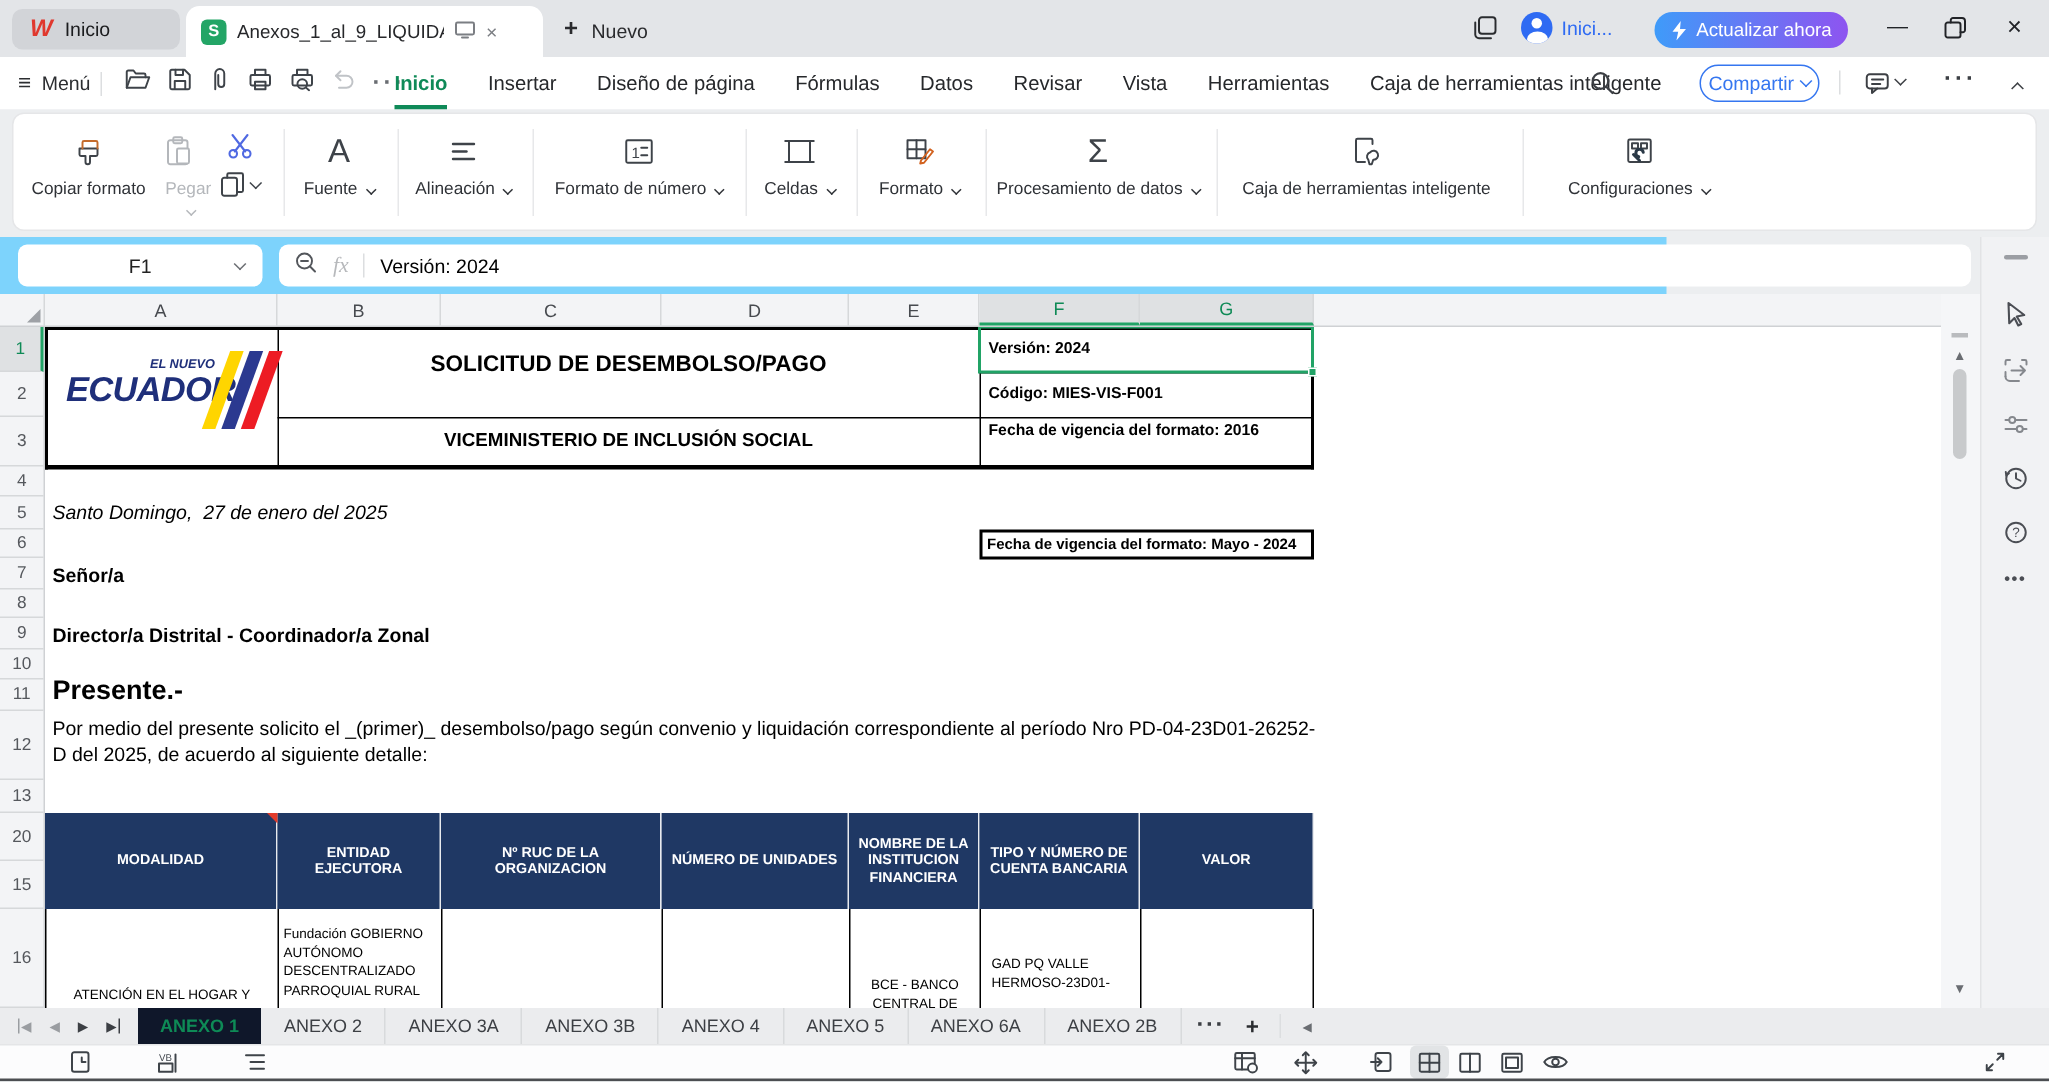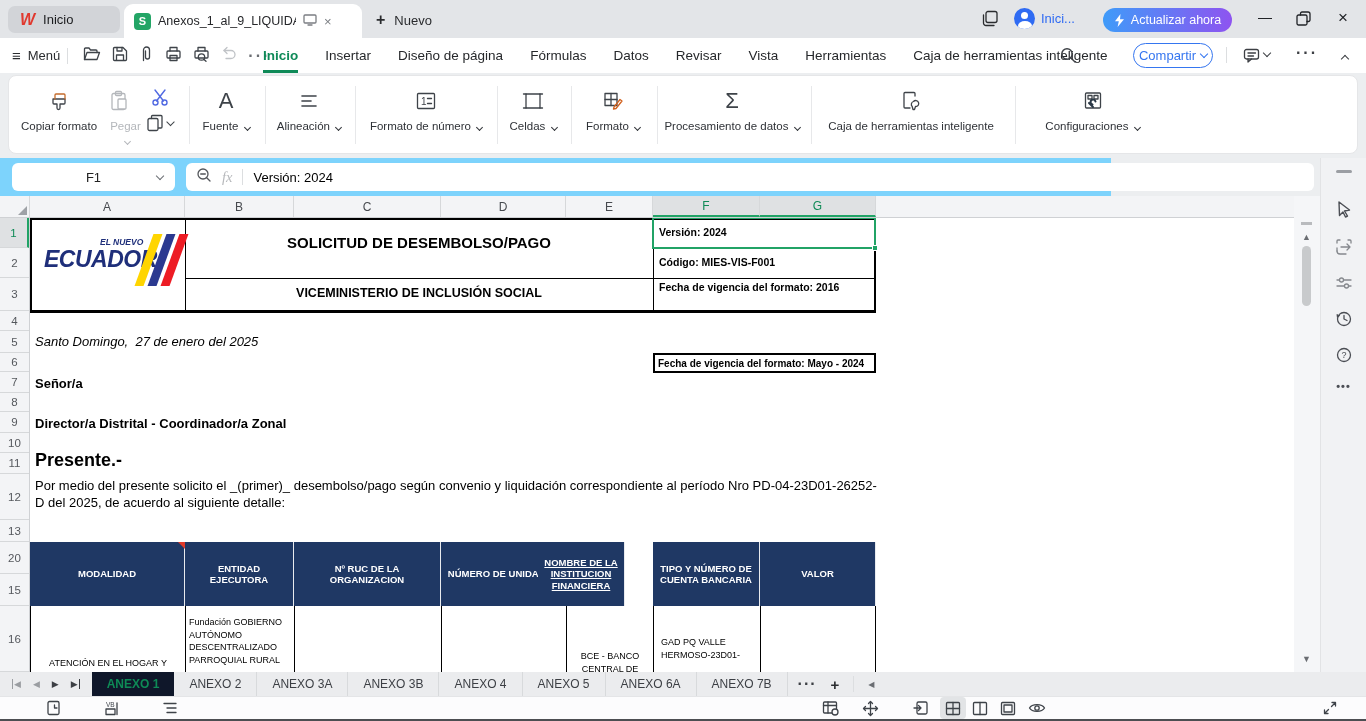--- a/index.html
+++ b/index.html
@@ -457,21 +457,21 @@
       <div class="abs doc-bold" style="left:5px; top:158px; font-size:13px;">Señor/a</div>
       <div class="abs doc-bold" style="left:5px; top:198px; font-size:13px;">Director/a Distrital - Coordinador/a Zonal</div>
       <div class="abs doc-bold" style="left:5px; top:232px; font-size:18px;">Presente.-</div>
       <div class="abs" style="left:5px; top:259px; width:842px; font-size:13px; line-height:17px; color:#000;">Por medio del presente solicito el _(primer)_ desembolso/pago según convenio y liquidación correspondiente al período Nro PD-04-23D01-26252-D del 2025, de acuerdo al siguiente detalle:</div>
 
       <div class="abs" id="table-header" style="left:0; top:324px; width:846px; height:64px;">
           <div class="navy-cell" style="left: 0px; width: 155px;">MODALIDAD</div>
           <div class="navy-cell" style="left: 155px; width: 109px;">ENTIDAD EJECUTORA</div>
           <div class="navy-cell" style="left: 411px; width: 125px;">NÚMERO DE UNIDADES</div>
           <div class="navy-cell" style="left: 264px; width: 147px;">Nº RUC DE LA ORGANIZACION</div>
-          <div class="navy-cell" style="left: 508px; width: 87px; text-decoration: underline;">NOMBRE DE LA INSTITUCION FINANCIERA</div>
+          <div class="navy-cell" style="left: 536px; width: 87px;">NOMBRE DE LA INSTITUCION FINANCIERA</div>
           <div class="navy-cell" style="left: 623px; width: 107px;">TIPO Y NÚMERO DE CUENTA BANCARIA</div>
           <div class="navy-cell" style="left: 730px; width: 116px;">VALOR</div>
         </div>
       <span class="abs" style="left:148px; top:324px; width:0; height:0; border-left:7px solid transparent; border-top:7px solid #e03a2a;"></span>
 
       <div class="abs blk" style="left:0; top:388px; width:1px; height:66px;"></div>
       <div class="abs blk" style="left:155px; top:388px; width:1px; height:66px;"></div>
       <div class="abs blk" style="left:264px; top:388px; width:1px; height:66px;"></div>
       <div class="abs blk" style="left:411px; top:388px; width:1px; height:66px;"></div>
       <div class="abs blk" style="left:536px; top:388px; width:1px; height:66px;"></div>
@@ -542,21 +542,21 @@
       <span style="font-size:9px; color:#3c3f44; border-right:1.5px solid #3c3f44; padding-right:1px;">▶</span>
     </div>
     <div id="sheet-tabs" style="display:flex; align-items:stretch;">
         <div class="sheet-tab active">ANEXO 1</div>
         <div class="sheet-tab">ANEXO 2</div>
         <div class="sheet-tab">ANEXO 3A</div>
         <div class="sheet-tab">ANEXO 3B</div>
         <div class="sheet-tab">ANEXO 4</div>
         <div class="sheet-tab">ANEXO 5</div>
         <div class="sheet-tab">ANEXO 6A</div>
-        <div class="sheet-tab">ANEXO 7B</div>
+        <div class="sheet-tab">ANEXO 2B</div>
       </div>
     <div style="display:flex; align-items:center; gap:14px; padding-left:10px;">
       <span style="color:#3c3f44; font-weight:bold; letter-spacing:1px;">···</span>
       <span style="font-size:15px; font-weight:bold; color:#2b2d30;">+</span>
       <span class="vdiv"></span>
       <span style="font-size:8px; color:#6a6d72;">◀</span>
     </div>
 
   </div>
 

